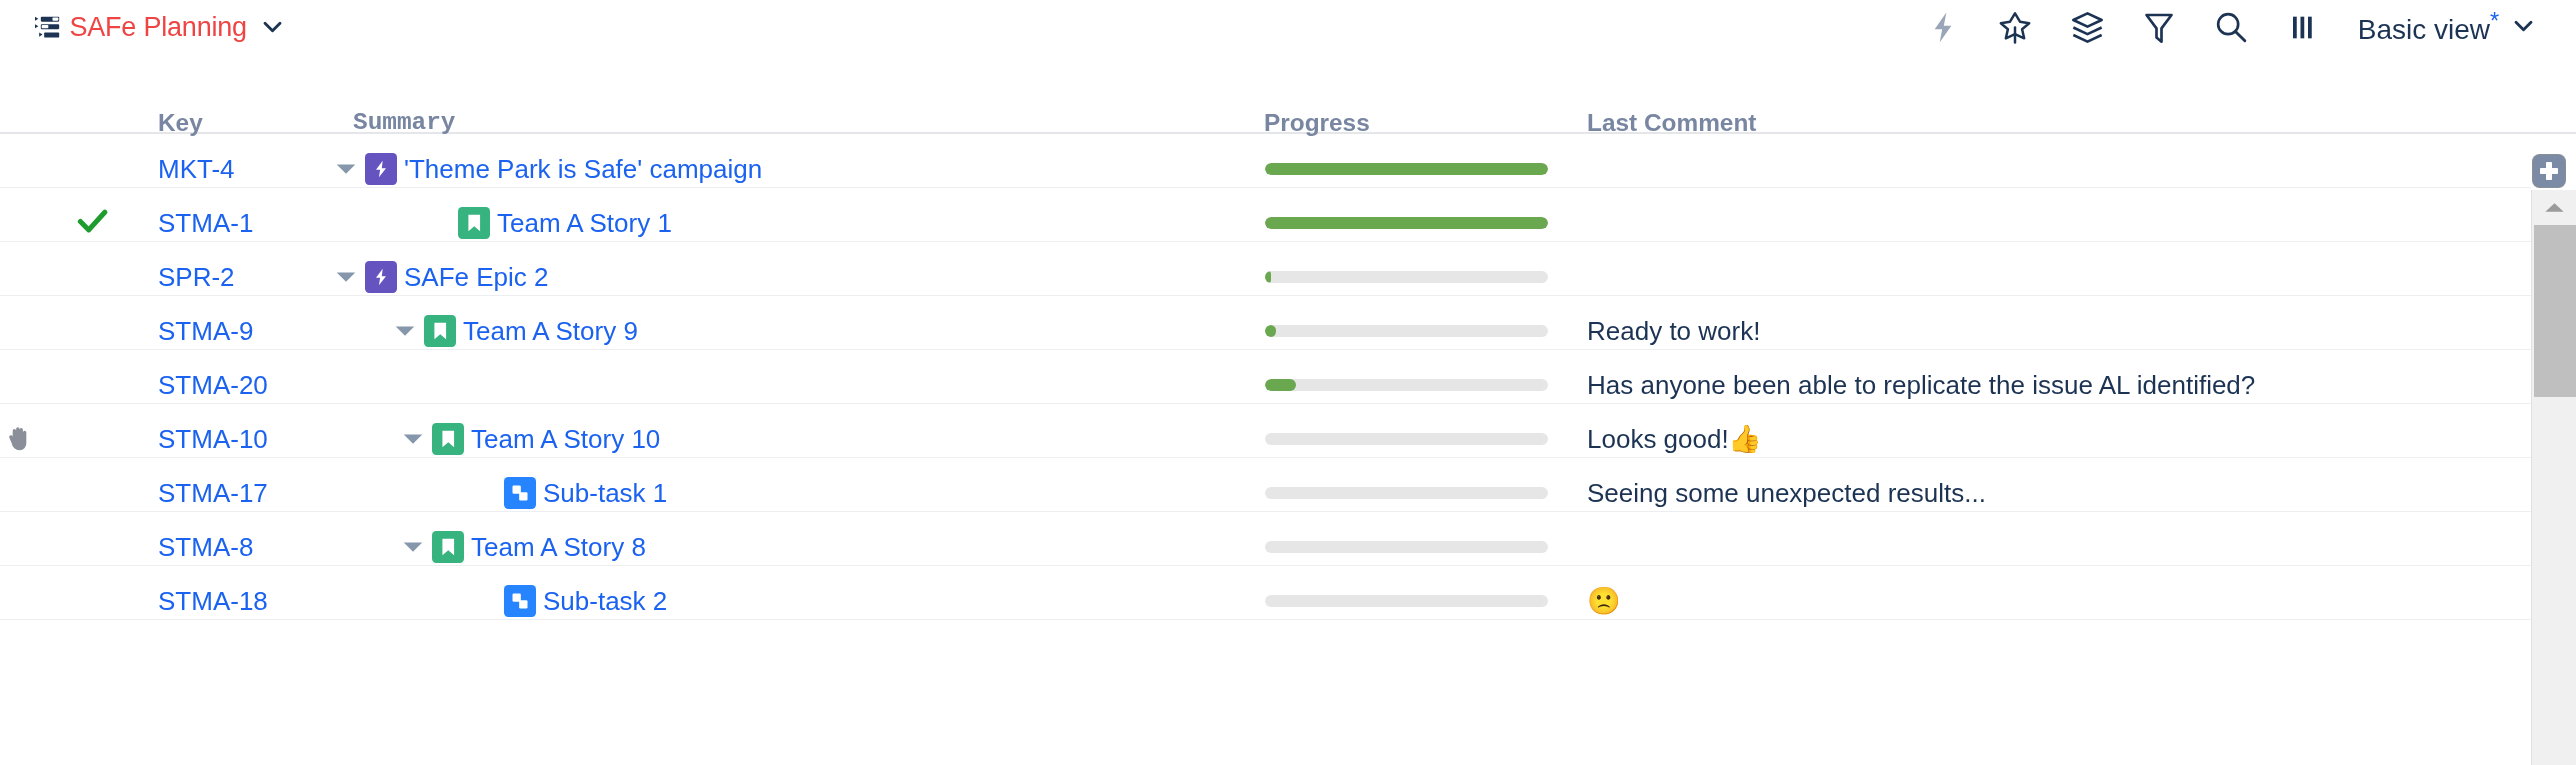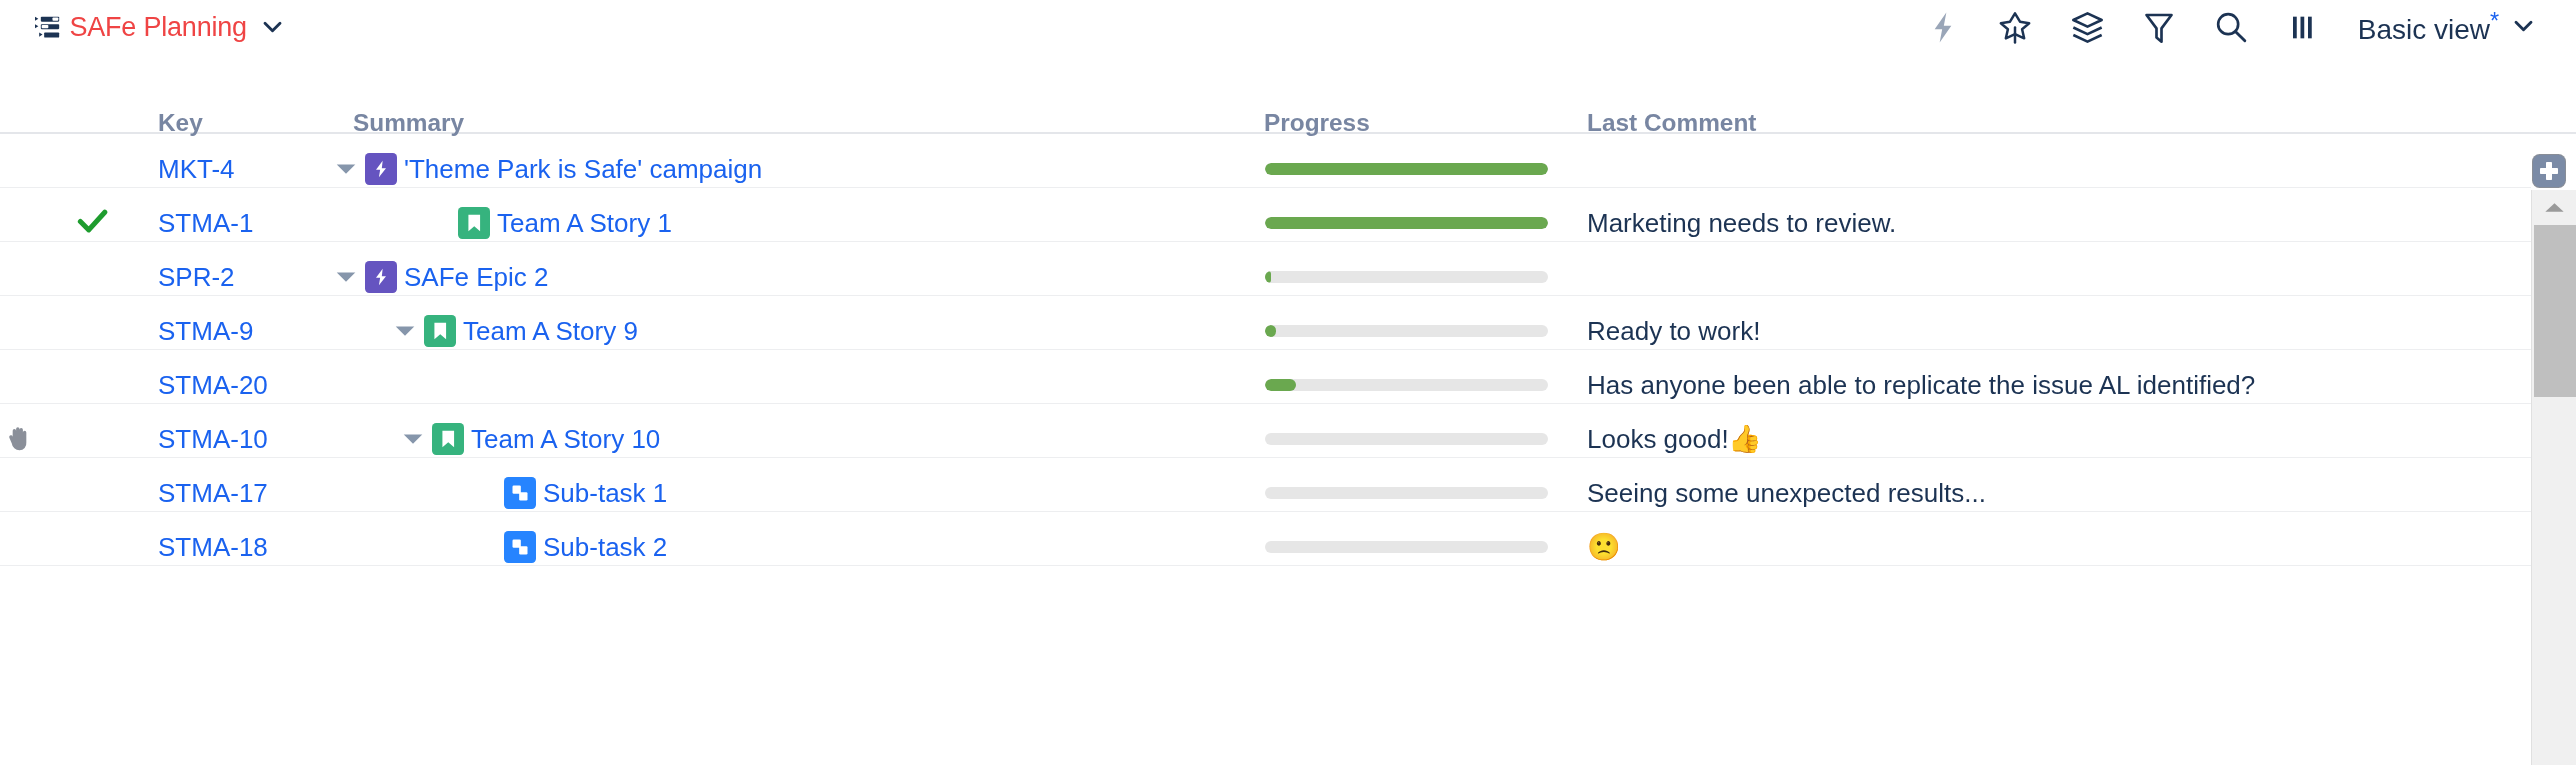--- a/index.html
+++ b/index.html
@@ -37,21 +37,21 @@
 
   .colhead {
     position: absolute; left: 0; top: 0; width: 2576px; height: 79px;
     border-bottom: 2.5px solid #e4e6ea;
   }
   .colhead .h {
     position: absolute; top: 54px;
     font-size: 24.4px; font-weight: bold; color: #7886a2; white-space: nowrap;
   }
   .h-key { left: 158px; }
-  .h-summary { left: 353px; }
+  .h-summary { left: 353px; font-family: Liberation Mono, monospace; }
   .h-progress { left: 1264px; }
   .h-comment { left: 1587px; }
 
   .add-btn {
     position: absolute; right: 10px; top: 99px;
     width: 34px; height: 34px; border-radius: 7.6px;
     background: #7b8ba6; border: 1.7px solid #e8a33d22;
     display: flex; align-items: center; justify-content: center; cursor: pointer;
   }
   .add-btn::before, .add-btn::after {
@@ -249,23 +249,20 @@
                 <path d="M4 2 L18 2 L18 22 L11 16 L4 22 Z" fill="#fff"></path>
               </svg>
             </span>
             <span class="summary-text">Team A Story 1</span>
           </div>
           <div class="cell-progress">
             <div class="pbar">
               <div class="pfill" style="width: 100%;"></div>
             </div>
           </div>
-          <div class="cell-comment">
-            <span>Marketing needs to review.</span>
-          </div>
         </div>
         <div class="row">
           <div class="gutter"></div>
           <div class="cell-key">SPR-2</div>
           <div class="cell-summary" style="left: 333px;">
             <span class="twisty">
               <svg width="22" height="13.5" viewBox="0 0 26 16">
                 <path d="M2 3 L24 3 L13 14 Z" fill="#8696ab"></path>
               </svg>
             </span>
@@ -367,20 +364,43 @@
             <div class="pbar">
               <div class="pfill" style="width: 0%;"></div>
             </div>
           </div>
           <div class="cell-comment">
             <span>Seeing some unexpected results...</span>
           </div>
         </div>
         <div class="row">
           <div class="gutter"></div>
+          <div class="cell-key">STMA-8</div>
+          <div class="cell-summary" style="left: 400px;">
+            <span class="twisty">
+              <svg width="22" height="13.5" viewBox="0 0 26 16">
+                <path d="M2 3 L24 3 L13 14 Z" fill="#8696ab"></path>
+              </svg>
+            </span>
+            <span class="type-icon ti-story">
+              <svg width="18.5" height="20" viewBox="0 0 22 24">
+                <path d="M4 2 L18 2 L18 22 L11 16 L4 22 Z" fill="#fff"></path>
+              </svg>
+            </span>
+            <span class="summary-text">Team A Story 8</span>
+          </div>
+          <div class="cell-progress">
+            <div class="pbar">
+              <div class="pfill" style="width: 0%;"></div>
+            </div>
+          </div>
+          <div class="cell-comment"></div>
+        </div>
+        <div class="row">
+          <div class="gutter"></div>
           <div class="cell-key">STMA-18</div>
           <div class="cell-summary" style="left: 504px;">
             <span class="type-icon ti-subtask">
               <svg width="20" height="20" viewBox="0 0 24 24">
                 <rect x="3" y="3" width="10" height="10" rx="1.5" fill="#fff"></rect>
                 <rect x="11" y="11" width="10" height="10" rx="1.5" fill="#fff"></rect>
                 <rect x="11" y="11" width="10" height="10" rx="1.5" fill="#2684ff" opacity="0"></rect>
               </svg>
             </span>
             <span class="summary-text">Sub-task 2</span>

